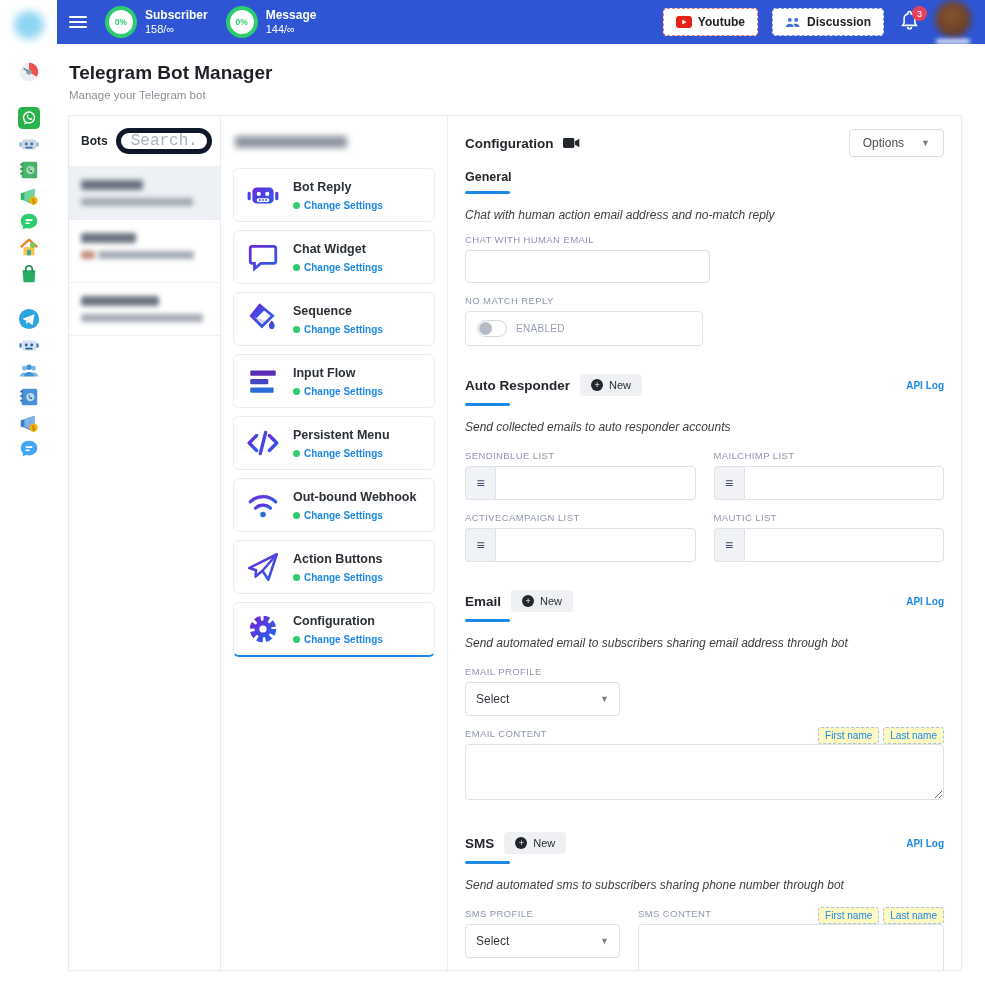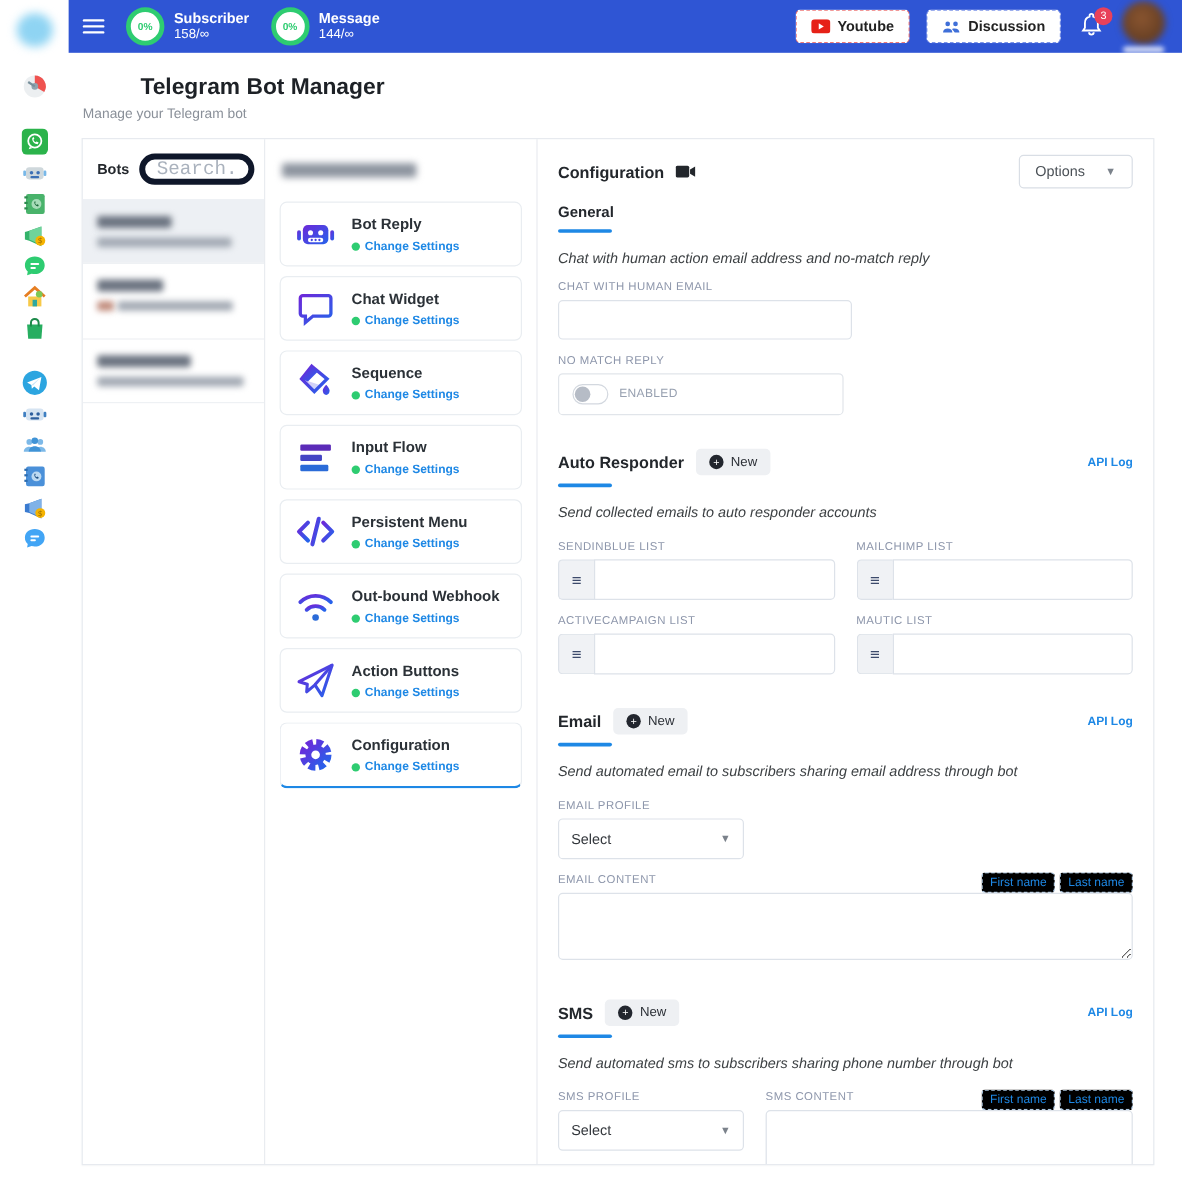--- a/index.html
+++ b/index.html
@@ -28,21 +28,21 @@
   .pill-btn { background:#fff; border-radius:4px; padding:6px 12px; font-size:12px; font-weight:bold; color:#222; display:flex; align-items:center; gap:6px; cursor:pointer; }
   .pill-btn.yt { border:1px dashed #e77; }
   .pill-btn.disc { border:1px dashed #7b93e8; }
   .bell-wrap { position:relative; cursor:pointer; margin:0 2px; }
   .badge { position:absolute; top:-4px; right:-8px; background:#e8415a; color:#fff; font-size:9px; width:15px; height:15px; border-radius:50%; display:flex; align-items:center; justify-content:center; }
   .avatar-wrap { display:flex; flex-direction:column; align-items:center; }
   .avatar { width:36px; height:36px; border-radius:50%; background:radial-gradient(circle at 45% 40%, #8a5530, #54341d); filter:blur(3px); }
   .avatar-name { width:34px; height:5px; background:rgba(255,255,255,.85); filter:blur(2px); margin-top:2px; border-radius:2px; }
 
   .page-head { padding:18px 0 10px 12px; }
-  .page-title { font-size:19px; font-weight:bold; color:#1d2126;margin-left:48px; }
+  .page-title { font-size:19px; font-weight:bold; color:#1d2126; }
   .page-sub { font-size:11.5px; color:#8a9099; margin-top:5px; }
 
   
   .card { margin:4px 23px 10px 11px; border:1px solid #e7eaef; background:#fff; display:flex; height:856px; box-shadow:0 1px 2px rgba(0,0,0,.03); }
 
   
   .col-bots { width:152px; flex-shrink:0; border-right:1px solid #e9ecf0; }
   .bots-head { display:flex; align-items:center; gap:8px; padding:12px 8px 12px 12px; }
   .bots-title { font-size:12px; font-weight:bold; color:#23272c; }
   .bot-search { width:96px; height:26px; border:5px solid #0f172a; border-radius:13px; font-size:16px; padding:0 10px; color:#555; outline:none; font-family:Liberation Mono, monospace; }
@@ -90,21 +90,21 @@
 
   .grid2 { display:grid; grid-template-columns:1fr 1fr; column-gap:18px; }
   .igroup { display:flex; }
   .iprefix { width:30px; background:#f0f2f5; border:1px solid #dde2e9; border-right:none; border-radius:4px 0 0 4px; display:flex; align-items:center; justify-content:center; color:#3c4a6b; font-size:14px; }
   .igroup input { flex:1; height:34px; border:1px solid #dde2e9; border-radius:0 4px 4px 0; outline:none; padding:0 8px; font-size:12px; font-family:"Liberation Sans",sans-serif; }
 
   .row-13 { display:grid; grid-template-columns:155px 1fr; column-gap:18px; align-items:start; }
   .fselect { height:34px; border:1px solid #dde2e9; border-radius:4px; display:flex; align-items:center; justify-content:space-between; padding:0 10px; font-size:12px; color:#33373c; cursor:pointer; background:#fff; }
   .chips-row { display:flex; align-items:flex-end; }
   .chips { margin-left:auto; display:flex; gap:4px; }
-  .chip { border:1px dashed #a9c4de; color:#1e88e5; font-size:10px; padding:2px 6px; border-radius:3px; background:#000000; cursor:pointer; }
+  .chip { border:1px dashed #a9c4de; color:#1e88e5; font-size:10px; padding:2px 6px; border-radius:3px; background:#fef9c3; cursor:pointer; }
   textarea.tarea { width:100%; height:56px; border:1px solid #dde2e9; border-radius:4px; outline:none; padding:6px 8px; font-size:12px; font-family:"Liberation Sans",sans-serif; resize:both; }
 </style>
 </head>
 <body>
 
 <svg width="0" height="0" style="position:absolute">
   <defs>
     <linearGradient id="mg" x1="0" y1="0" x2="1" y2="1">
       <stop offset="0" stop-color="#6d28d9"></stop>
         <stop offset="1" stop-color="#2563eb"></stop>

